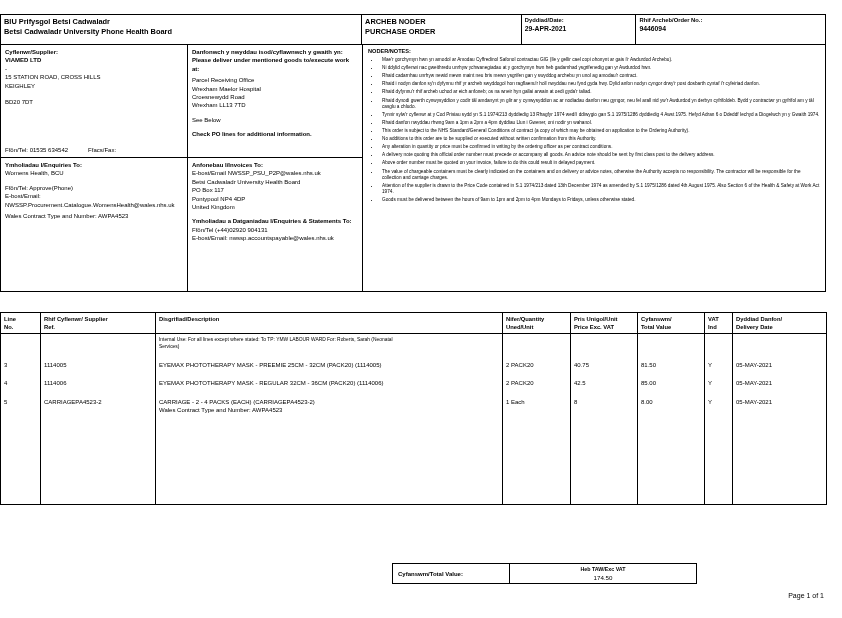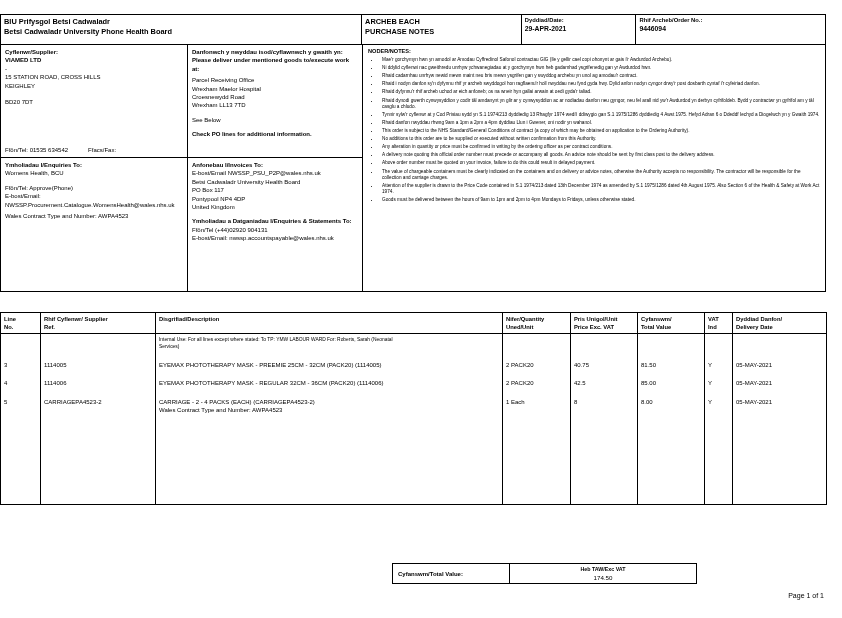--- a/index.html
+++ b/index.html
@@ -64,22 +64,22 @@
 <div class="doc">
 
   <div class="top-block">
 
     <div class="hdr-row">
       <div class="hcell hc1">
         <div>BIU Prifysgol Betsi Cadwaladr</div>
         <div>Betsi Cadwaladr University Phone Health Board</div>
       </div>
       <div class="hcell hc2">
-        <div>ARCHEB EACH</div>
-        <div>PURCHASE NOTES</div>
+        <div>ARCHEB NODER</div>
+        <div>PURCHASE ORDER</div>
       </div>
       <div class="hcell hc3">
         <div class="sm-lbl">Dyddiad/Date:</div>
         <div class="hval">29-APR-2021</div>
       </div>
       <div class="hcell hc4">
         <div class="sm-lbl">Rhif Archeb/Order No.:</div>
         <div class="hval">9446094</div>
       </div>
     </div>

